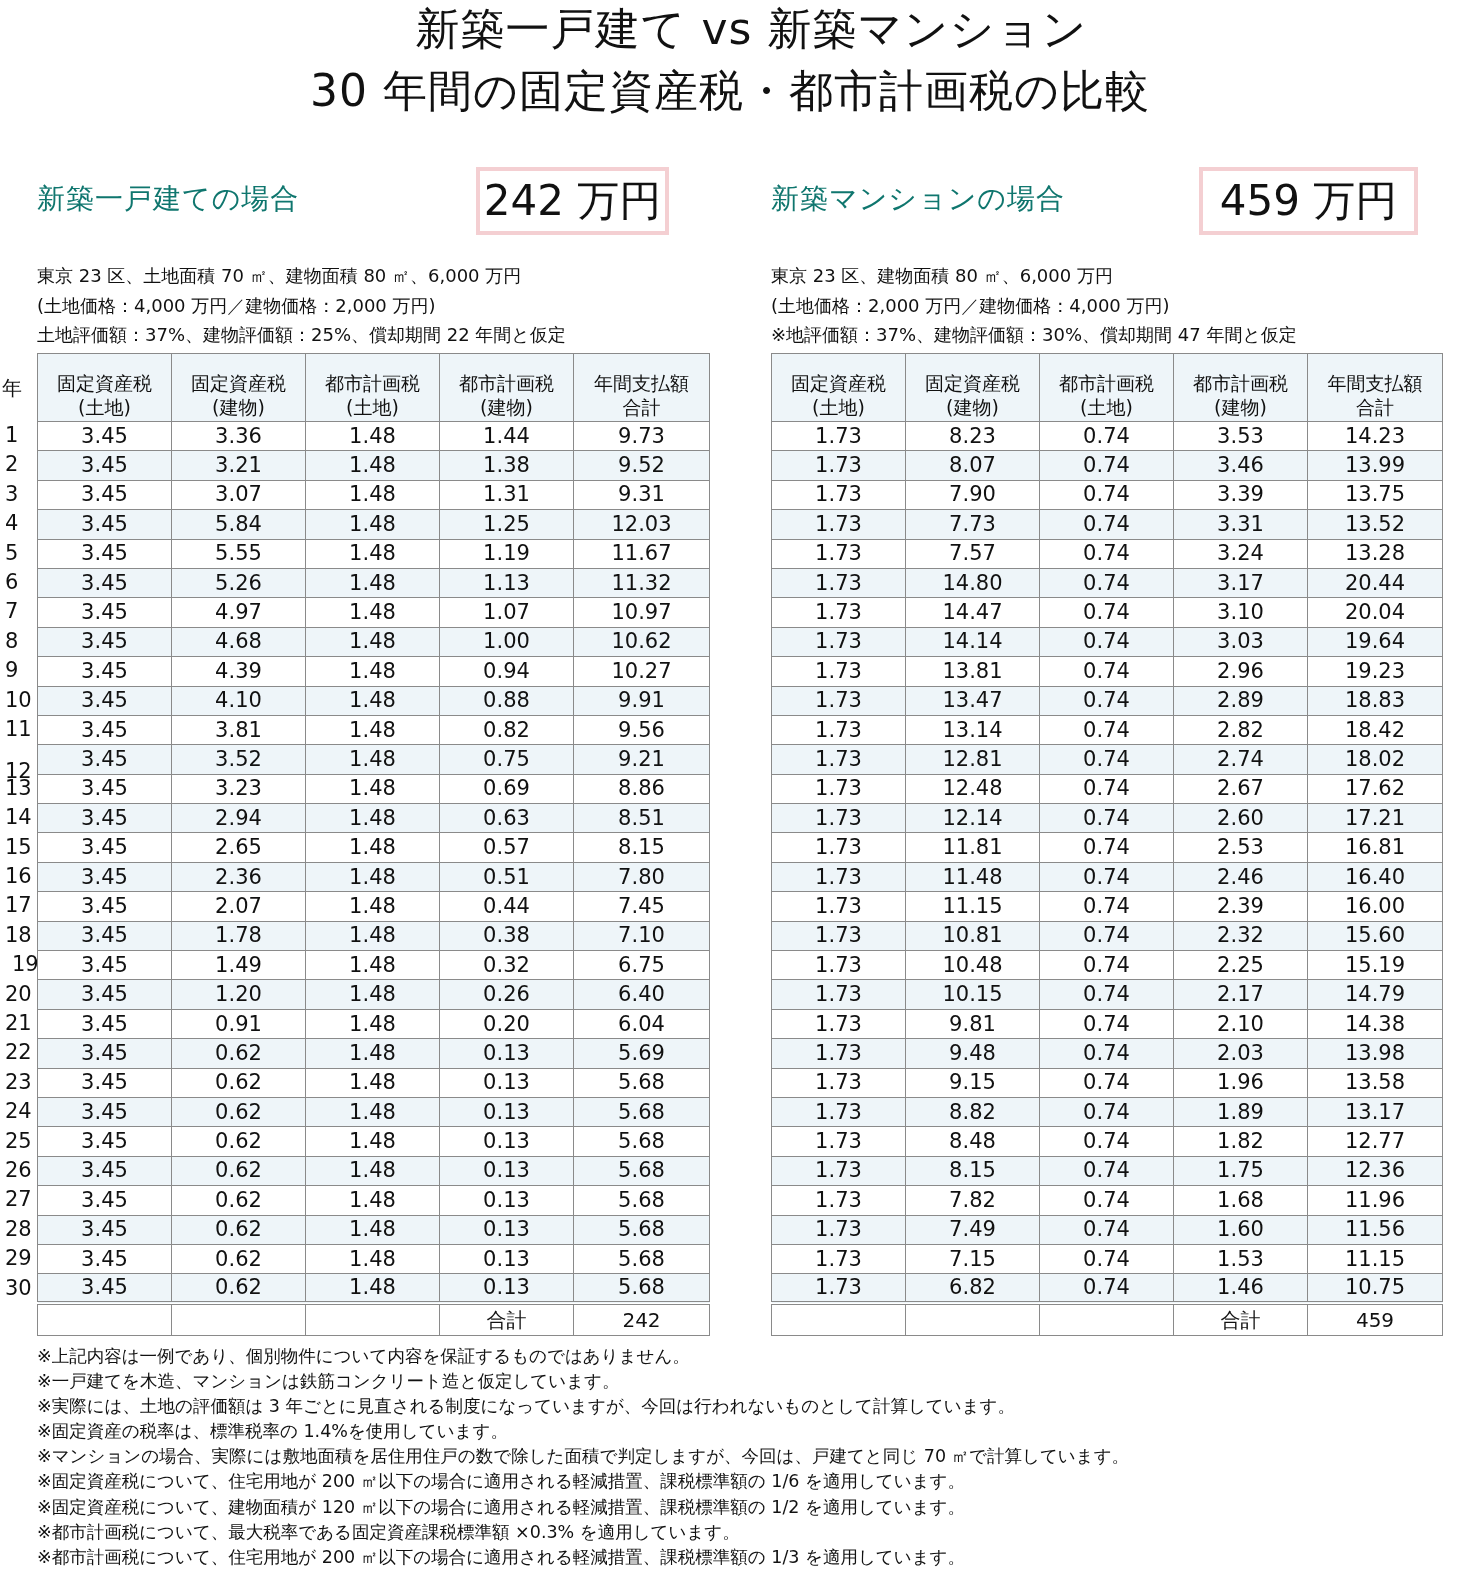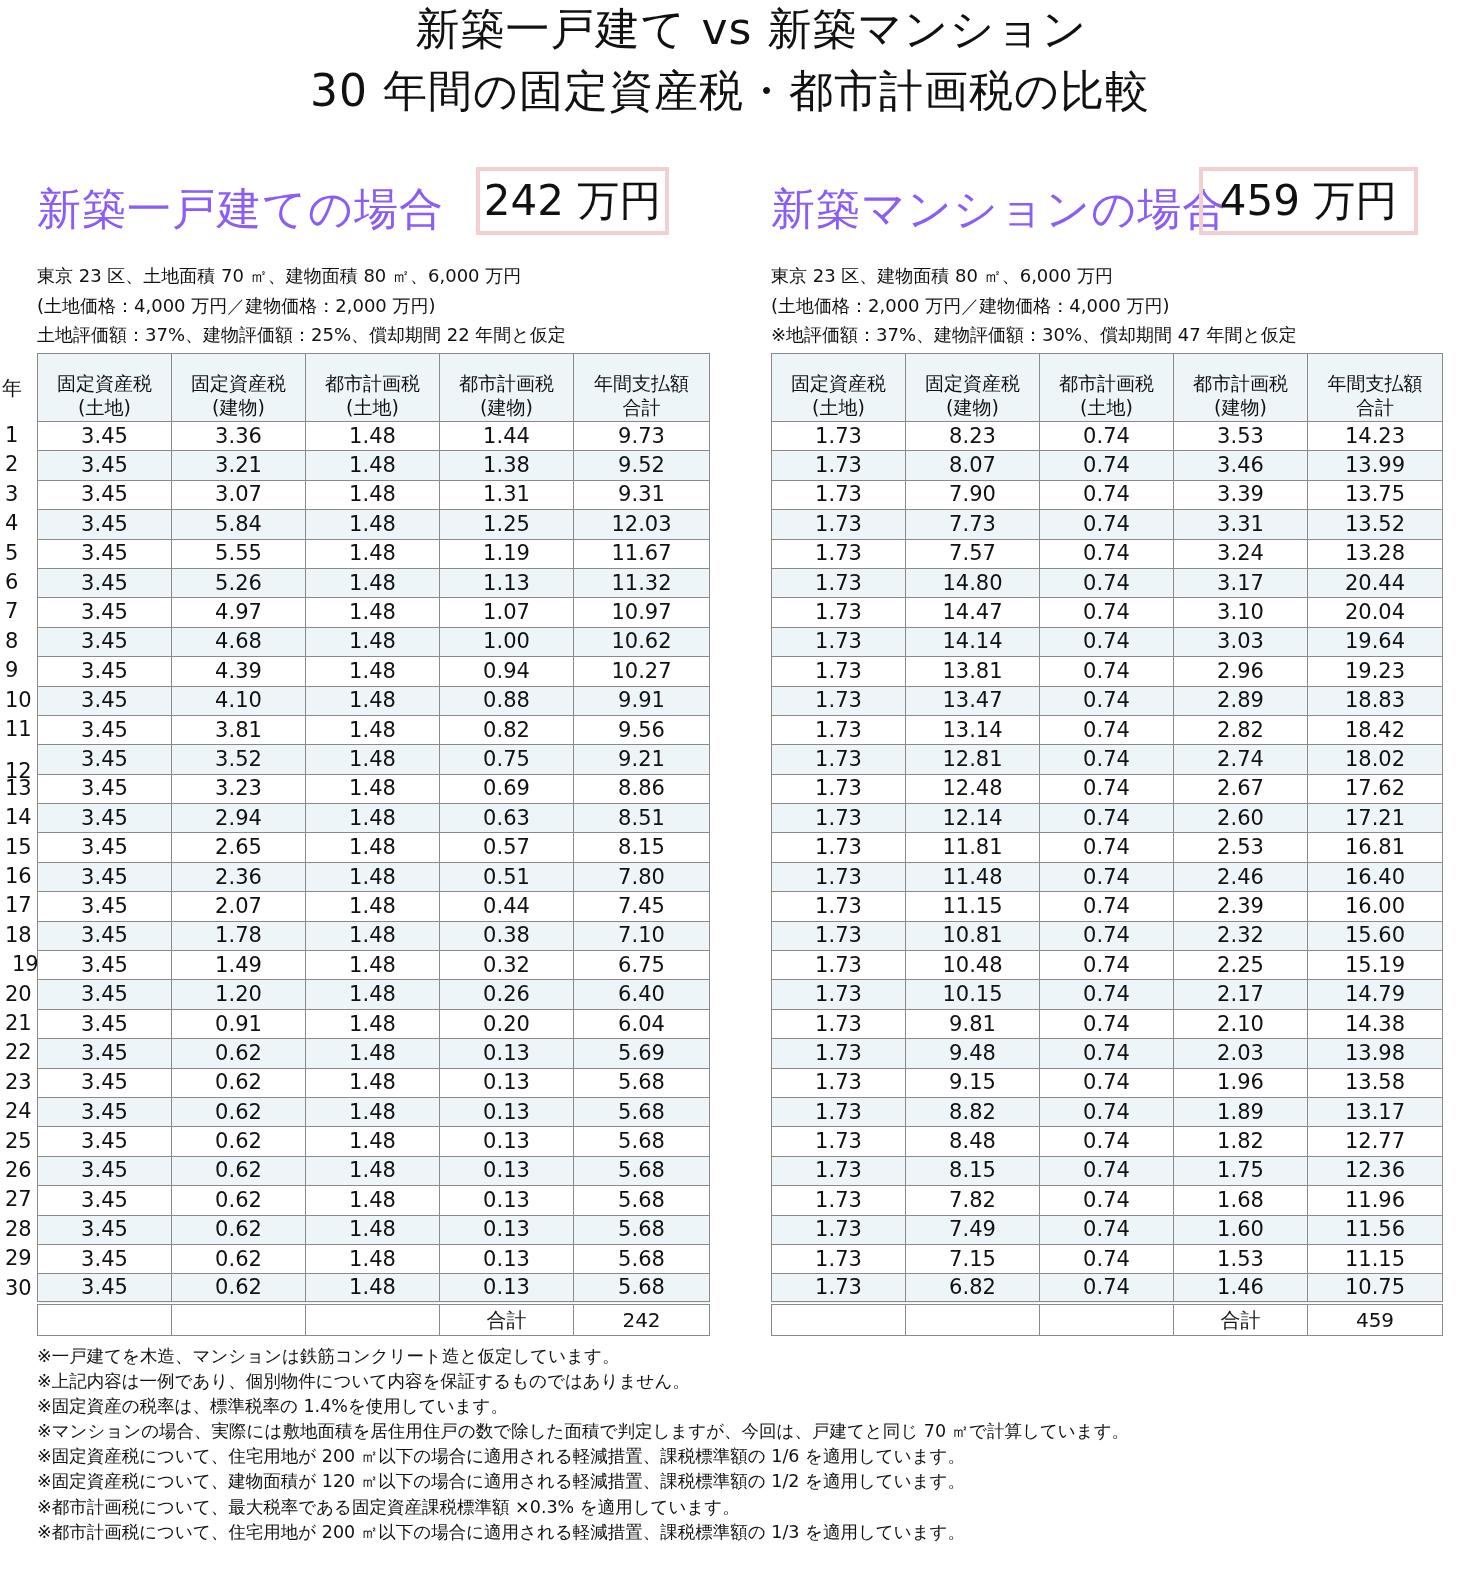--- a/index.html
+++ b/index.html
@@ -3,21 +3,21 @@
 <meta charset="utf-8">
 <style>
   * { box-sizing: border-box; margin: 0; padding: 0; }
   html, body { width: 1460px; height: 1586px; background: #ffffff; overflow: hidden; }
   body { font-family: "DejaVu Sans", "Liberation Sans", sans-serif; color: #111; position: relative; }
 
   .title { position: absolute; left: 0; width: 1460px; text-align: center; font-size: 44px; font-weight: normal; letter-spacing: 1px; color: #111; }
   .title.l1 { top: 0px; padding-left: 43px; }
   .title.l2 { top: 62px; }
 
-  .section-heading { position: absolute; font-size: 44px; color: #8b5cf6; white-space: nowrap; letter-spacing: 1px; }
+  .section-heading { position: absolute; font-size: 28px; color: #0f766e; white-space: nowrap; letter-spacing: 1px; }
   .total-box { position: absolute; height: 68px; border: 4px solid #f4cfd2; font-size: 42px; text-align: center; line-height: 60px; color: #111; white-space: nowrap; }
 
   .cond { position: absolute; font-size: 18px; line-height: 29.5px; color: #111; white-space: nowrap; }
 
   table.tax { position: absolute; border-collapse: collapse; table-layout: fixed; font-size: 21px; }
   table.tax th, table.tax td { border: 1px solid #8a8a8a; text-align: center; font-weight: normal; }
   table.tax th { background: #eef5f9; height: 68px; font-size: 19px; line-height: 24px; padding-top: 14px; }
   table.tax td { height: 29.4px; line-height: 27px; padding: 0; }
   table.tax tr.alt td { background: #eef5f9; }
   table.tax tr.last td { border-bottom: 4px double #8a8a8a; }
@@ -557,21 +557,22 @@
         <td></td>
         <td></td>
         <td></td>
         <td>合計</td>
         <td>459</td>
       </tr>
     </tbody>
 </table>
 
 <div class="notes" id="notes">
+    <div>※上記内容は一例であり、個別物件について内容を保証するものではありません。</div>
     <div>※一戸建てを木造、マンションは鉄筋コンクリート造と仮定しています。</div>
-    <div>※上記内容は一例であり、個別物件について内容を保証するものではありません。</div>
+    <div>※実際には、土地の評価額は 3 年ごとに見直される制度になっていますが、今回は行われないものとして計算しています。</div>
     <div>※固定資産の税率は、標準税率の 1.4%を使用しています。</div>
     <div>※マンションの場合、実際には敷地面積を居住用住戸の数で除した面積で判定しますが、今回は、戸建てと同じ 70 ㎡で計算しています。</div>
     <div>※固定資産税について、住宅用地が 200 ㎡以下の場合に適用される軽減措置、課税標準額の 1/6 を適用しています。</div>
     <div>※固定資産税について、建物面積が 120 ㎡以下の場合に適用される軽減措置、課税標準額の 1/2 を適用しています。</div>
     <div>※都市計画税について、最大税率である固定資産課税標準額 ×0.3% を適用しています。</div>
     <div>※都市計画税について、住宅用地が 200 ㎡以下の場合に適用される軽減措置、課税標準額の 1/3 を適用しています。</div>
   </div>
 
 </body></html>

